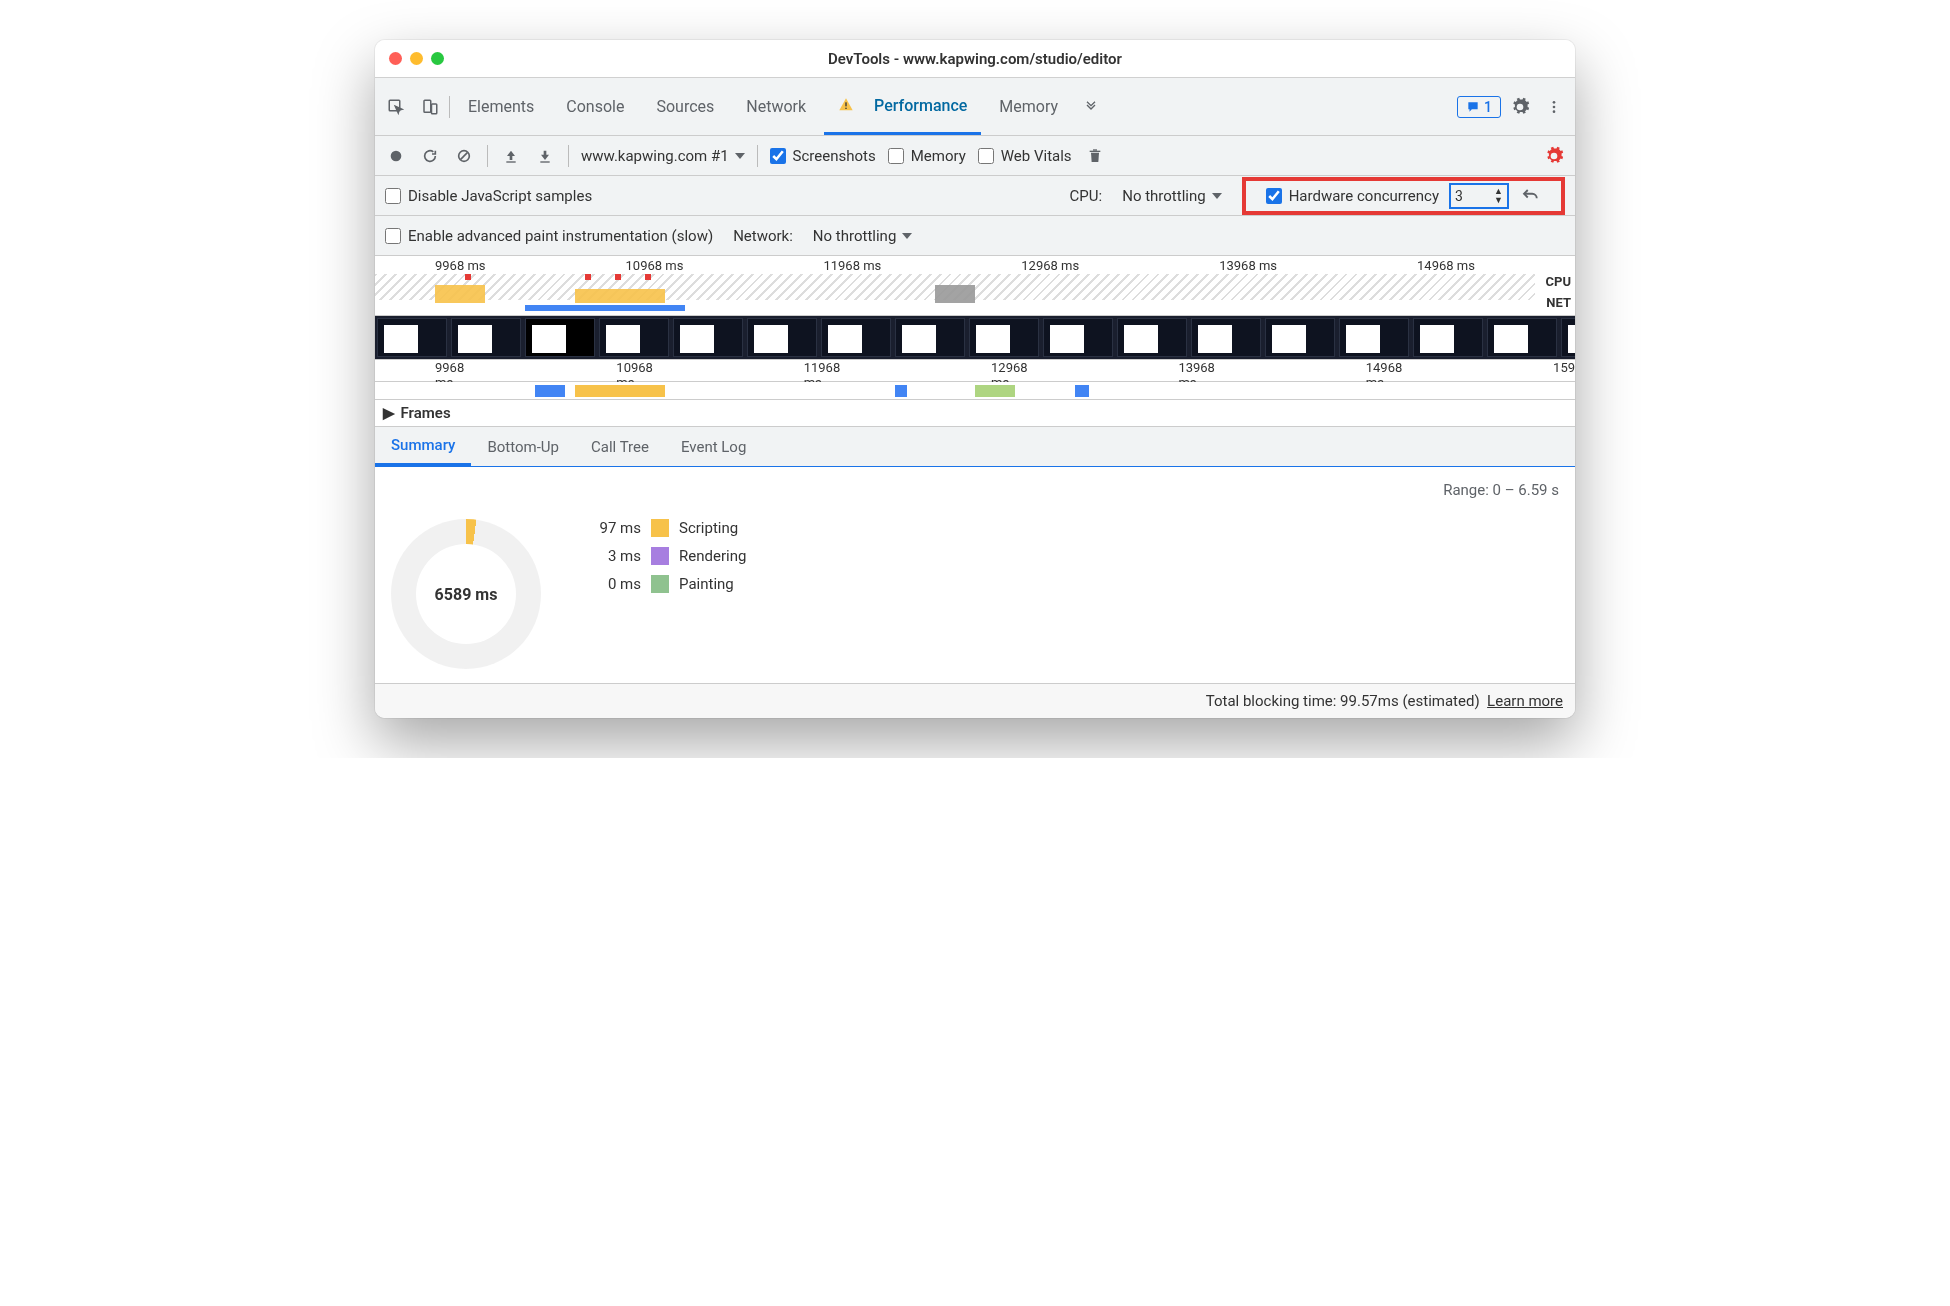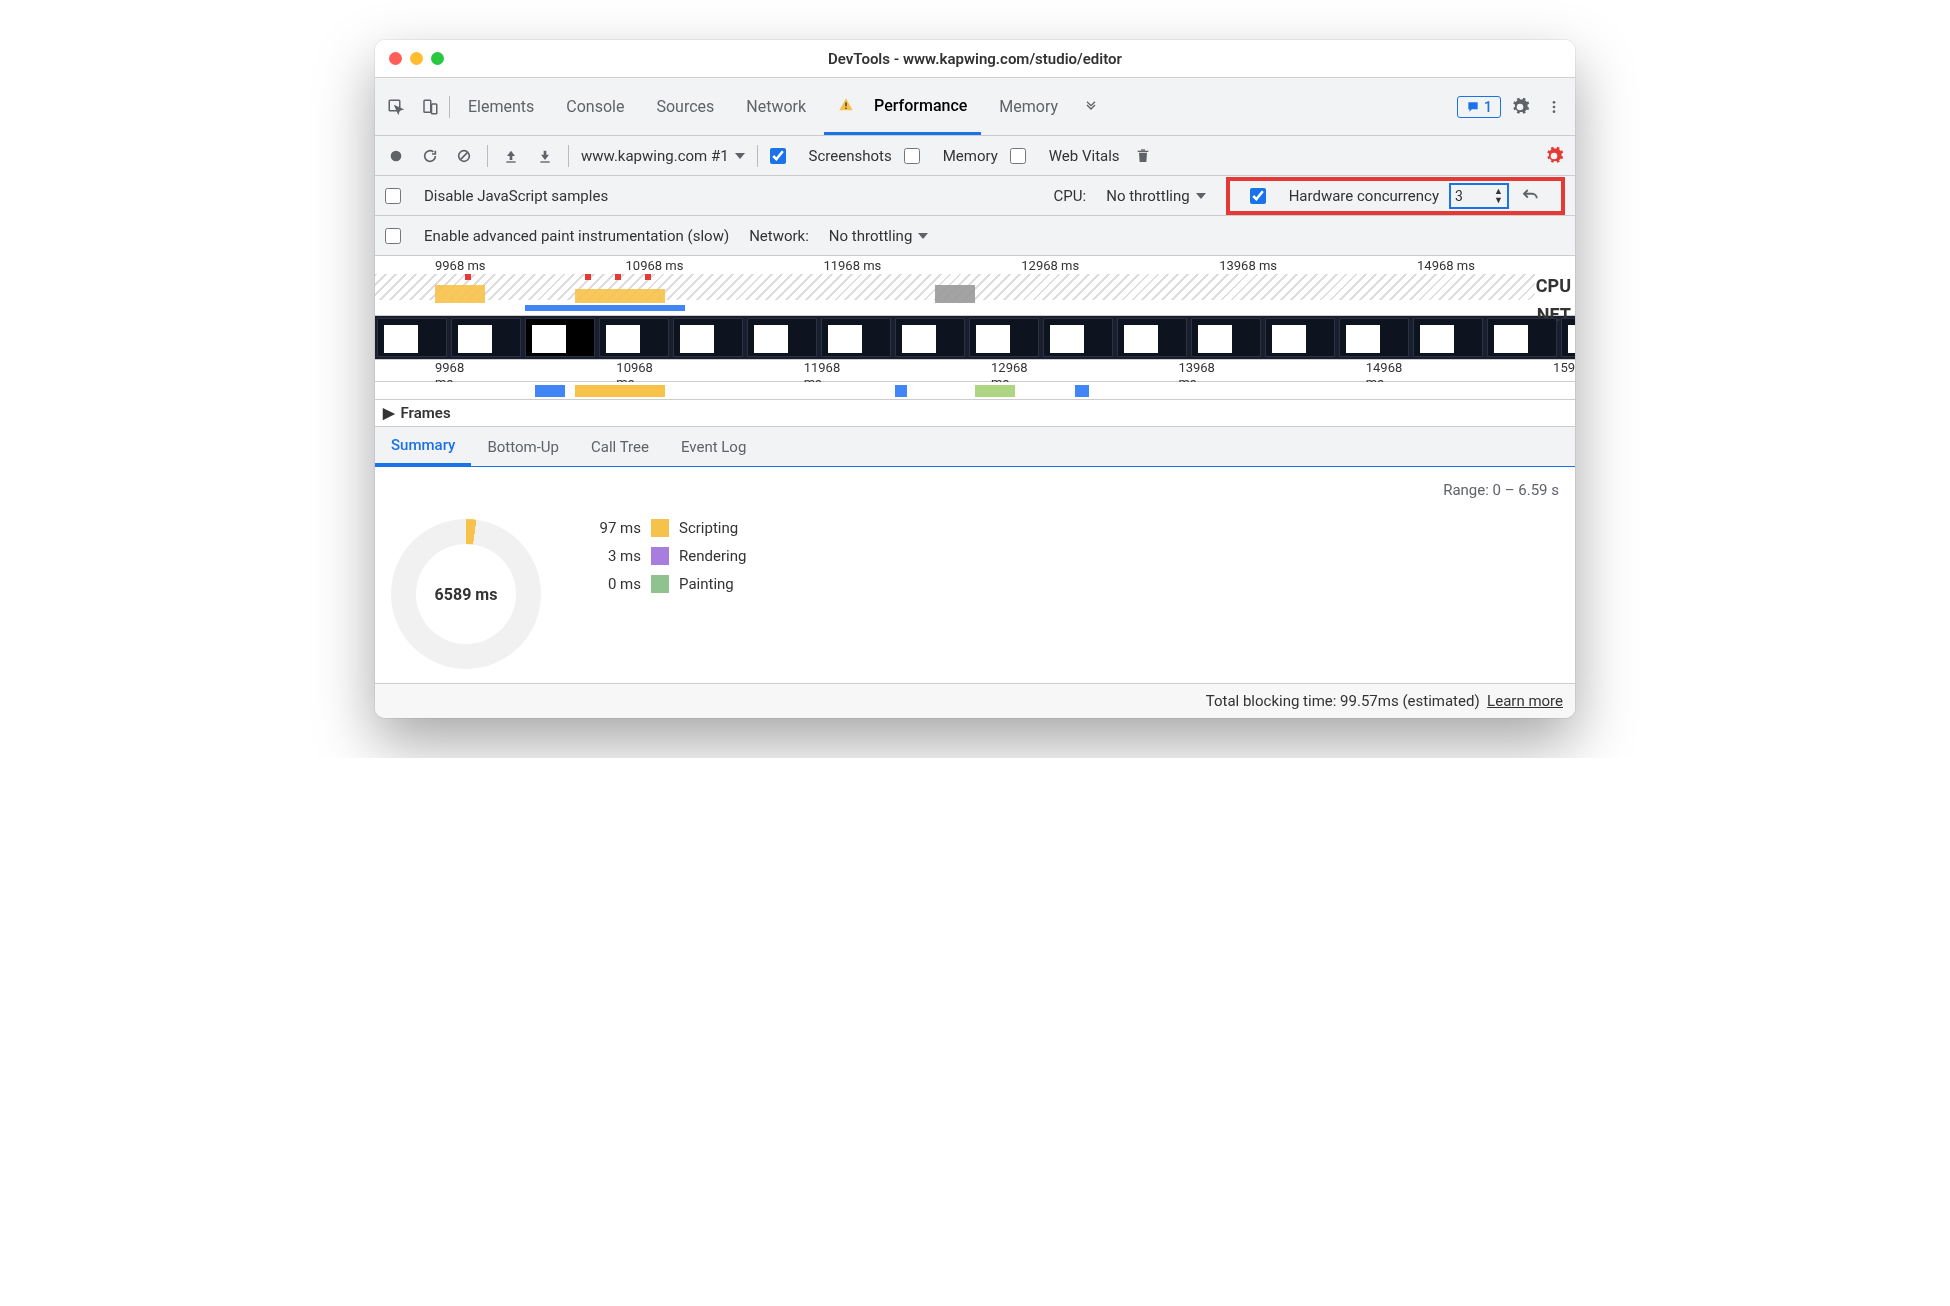--- a/index.html
+++ b/index.html
@@ -6,38 +6,38 @@
   body { background: #fff; display: flex; align-items: flex-start; justify-content: center; padding: 40px 20px; }
   .window { width: 1200px; background: #fff; border-radius: 10px; box-shadow: 0 25px 60px rgba(0,0,0,0.35), 0 0 0 1px rgba(0,0,0,0.05); overflow: hidden; }
   .titlebar { height: 38px; display: flex; align-items: center; padding: 0 14px; border-bottom: 1px solid #d0d0d0; background: #fff; position: relative; }
   .traffic { display: flex; gap: 8px; }
   .traffic span { width: 13px; height: 13px; border-radius: 50%; display: inline-block; }
   .t-red { background:#ff5f57;} .t-yel{background:#febc2e;} .t-grn{background:#28c840;}
   .title { position:absolute; left:0; right:0; text-align:center; font-weight:600; font-size:15px; color:#333; pointer-events:none;}
   .tabs { display:flex; align-items:center; height:58px; border-bottom:1px solid #ccc; background:#f1f3f4; padding:0 6px; gap:4px;}
   .ico { width:30px; height:30px; display:flex; align-items:center; justify-content:center; color:#5f6368; border-radius:4px;}
   .tab { padding: 0 14px; height:100%; display:flex; align-items:center; font-size:16px; color:#5f6368; cursor:pointer; gap:6px;}
-  .tab.active { color:#000000; border-bottom:3px solid #1a73e8; font-weight:500;gap:20px;}
+  .tab.active { color:#0369a1; border-bottom:3px solid #1a73e8; font-weight:500;gap:20px;}
   .spacer { flex:1;}
   .msg-badge { display:flex; align-items:center; gap:4px; border:1px solid #1a73e8; color:#1a73e8; padding:2px 8px; border-radius:3px; font-size:14px; font-weight:500;}
   .toolbar { display:flex; align-items:center; height:40px; border-bottom:1px solid #ccc; background:#f1f3f4; padding:0 10px; gap:12px; font-size:15px; color:#333;}
   .sep { width:1px; height:22px; background:#bbb;}
   .tool-ico { width:22px; height:22px; display:flex; align-items:center; justify-content:center; color:#5f6368; cursor:pointer;}
   .dropdown { display:flex; align-items:center; gap:6px; color:#333;}
   .caret { width:0;height:0;border-left:5px solid transparent;border-right:5px solid transparent;border-top:6px solid #5f6368;}
-  .chk { display:flex; align-items:center; gap:23px; color:#333;justify-content:flex-end;}
+  .chk { display:flex; align-items:center; gap:7px; color:#333;justify-content:flex-end;}
   .chk input { width:16px; height:16px; accent-color:#1a73e8;}
   .row2 { display:flex; align-items:center; height:40px; border-bottom:1px solid #ccc; background:#f1f3f4; padding:0 10px; gap:20px; font-size:15px; color:#333;}
   .row3 { display:flex; align-items:center; height:40px; border-bottom:1px solid #ccc; background:#f1f3f4; padding:0 10px; gap:20px; font-size:15px; color:#333;}
   .hw-box { border:4px solid #e53935; padding:2px 20px; display:flex; align-items:center; gap:10px; margin-left:auto;}
   .num-input { width:60px; height:26px; border:2px solid #1a73e8; display:flex; align-items:center; justify-content:space-between; padding:0 4px; font-size:14px;}
   .num-input .steppers { display:flex; flex-direction:column; line-height:1; font-size:9px; color:#333;}
   .overview { position:relative; height:60px; border-bottom:1px solid #ccc; background:#fff;}
   .time-axis { display:flex; font-size:13px; color:#333; padding: 2px 0 0 60px; gap:140px; position:absolute; top:0; left:0; right:0;}
-  .over-labels { position:absolute; right:4px; top:16px; font-size:18px; font-weight:700; color:#333; text-align:right; line-height:1.6;}
+  .over-labels { position:absolute; right:4px; top:16px; font-size:13px; font-weight:700; color:#333; text-align:right; line-height:1.6;}
   .hatch { position:absolute; left:0; right:40px; top:18px; height:26px;
     background: repeating-linear-gradient(135deg, #ddd 0 2px, transparent 2px 7px);}
   .activity { position:absolute; bottom:12px; left:80px; width:60px; height:18px; background:#f7c24a; opacity:0.9;}
   .blue-sel { position:absolute; bottom:4px; left:150px; width:160px; height:6px; background:#4285f4;}
   .red-tick { position:absolute; top:18px; width:6px; height:6px; background:#e53935;}
   .filmstrip { display:flex; height:44px; border-bottom:1px solid #ccc; background:#1a1f2e; overflow:hidden;}
   .thumb { flex:0 0 70px; margin:2px; background:#0e1320; border:1px solid #2a3142; position:relative;}
   .thumb::after { content:""; position:absolute; left:6px; top:6px; width:34px; height:28px; background:#fff;}
   .ruler2 { height:22px; border-bottom:1px solid #ccc; background:#fff; display:flex; padding-left:60px; gap:140px; font-size:13px; color:#333; align-items:flex-start;}
   .tracks { height:18px; border-bottom:1px solid #ccc; background:#fff; position:relative;}

